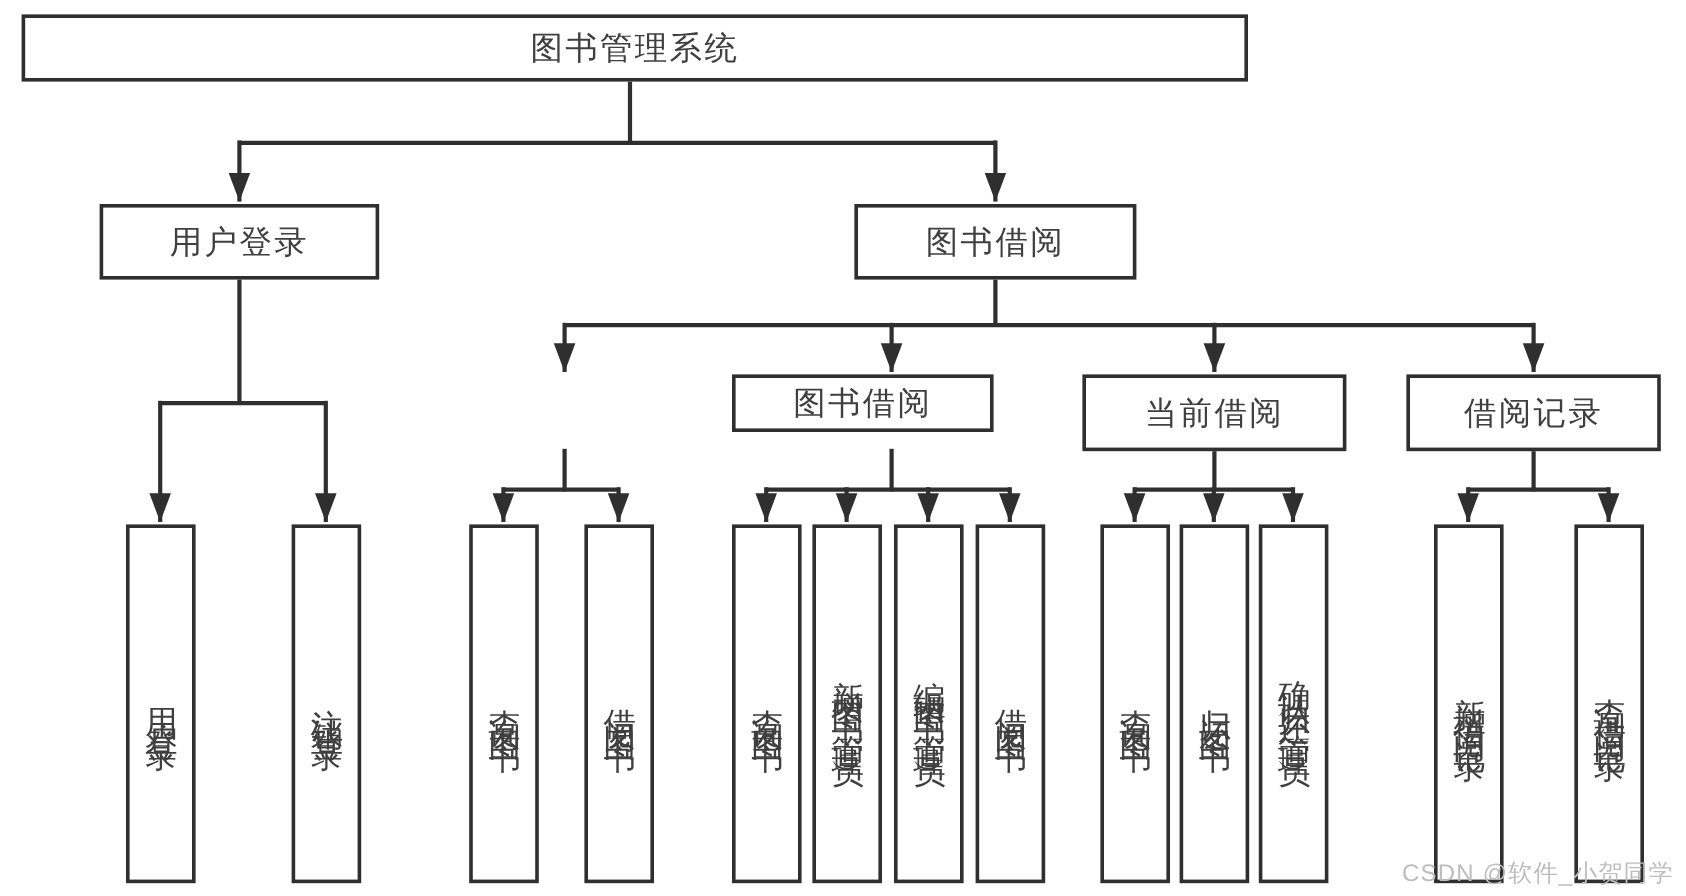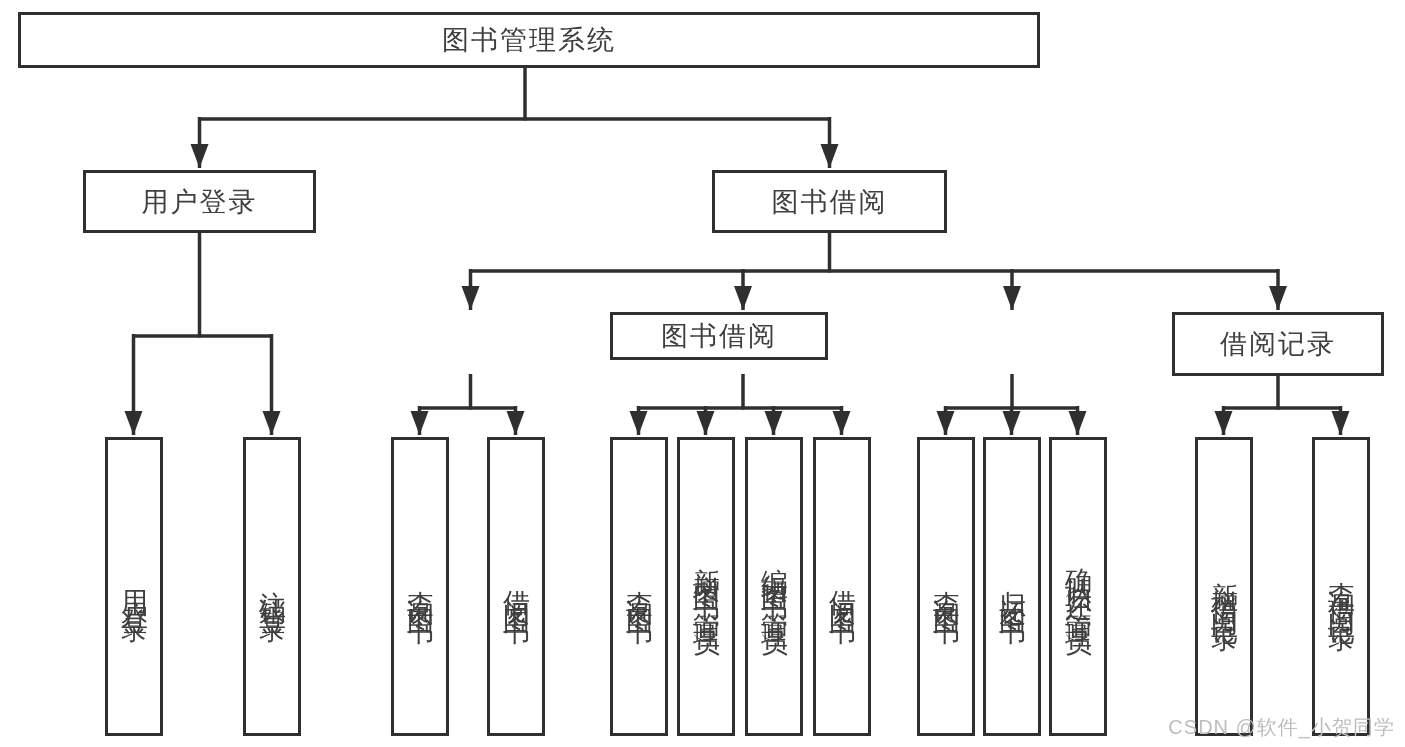--- a/index.html
+++ b/index.html
@@ -103,20 +103,23 @@
   <div class="node" style="left:83px;top:170px;width:233px;height:63px">
     <span>用户登录</span>
   </div>
   <div class="node" style="left:712px;top:170px;width:235px;height:63px">
     <span>图书借阅</span>
   </div>
 
   <div class="node" style="left:610px;top:312px;width:218px;height:48px">
     <span>图书借阅</span>
   </div>
+  <div class="node" style="left:902px;top:312px;width:220px;height:64px">
+    <span>当前借阅</span>
+  </div>
   <div class="node" style="left:1172px;top:312px;width:212px;height:64px">
     <span>借阅记录</span>
   </div>
 
   <div class="node vnode" style="left:105px;top:437px;width:58px;height:299px">
     <span class="vlbl">用户登录</span>
   </div>
   <div class="node vnode" style="left:243px;top:437px;width:58px;height:299px">
     <span class="vlbl">注销登录</span>
   </div>

